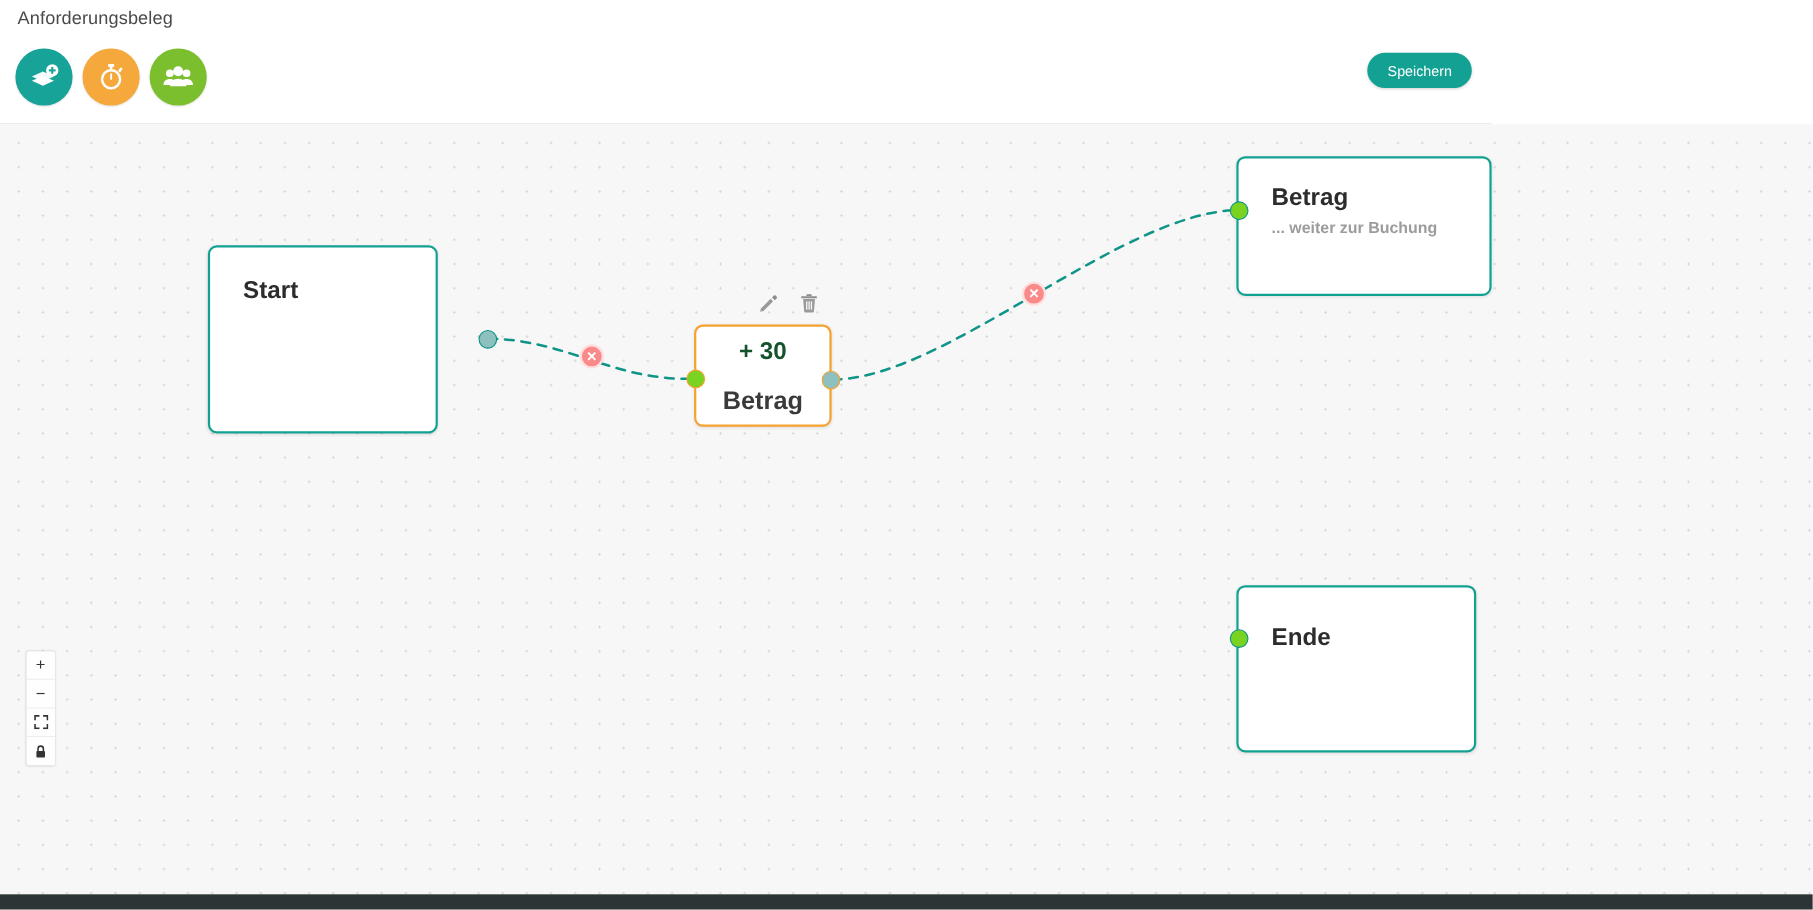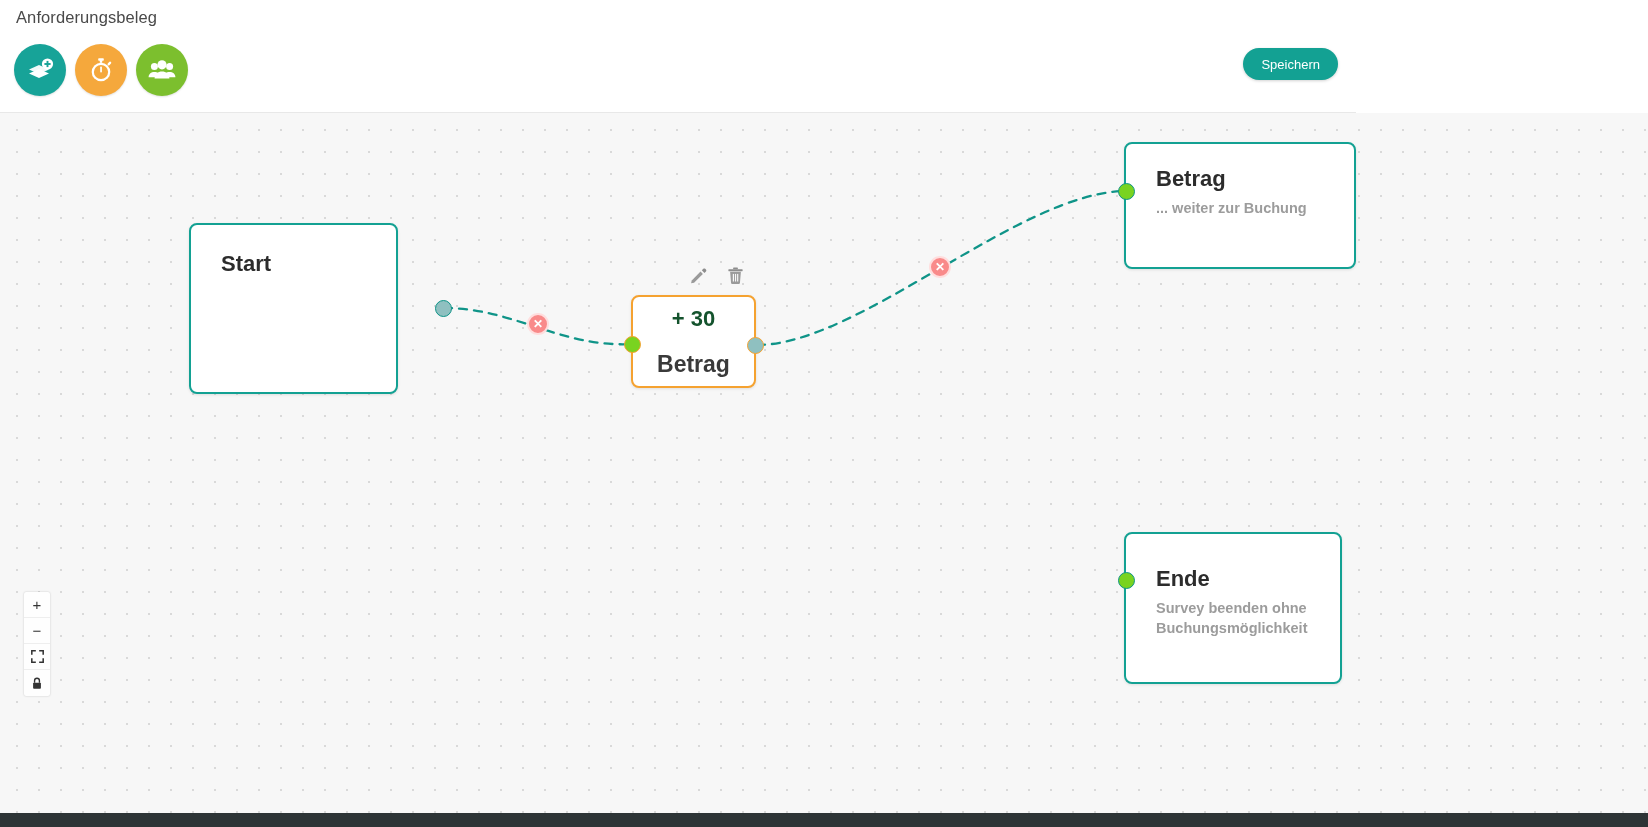--- a/index.html
+++ b/index.html
@@ -224,21 +224,20 @@
       <div class="node-pad" style="padding-top:22px;">
         <div class="node-title">Betrag</div>
         <div class="node-sub">... weiter zur Buchung</div>
       </div>
     </div>
     <div class="handle green" style="left:1118px; top:70px;"></div>
 
     <div class="node teal" id="node-ende">
       <div class="node-pad" style="padding-top:32px;">
         <div class="node-title">Ende</div>
-        <div class="node-sub" style="max-width:180px;">Survey beenden ohne Buchungsmöglichkeit</div>
       </div>
     </div>
     <div class="handle green" style="left:1118px; top:459px;"></div>
 
     <div class="edge-btn" style="left:527px; top:200px;">✕</div>
     <div class="edge-btn" style="left:929px; top:143px;">✕</div>
 
     <div class="controls">
       <div class="ctrl">+</div>
       <div class="ctrl">−</div>

